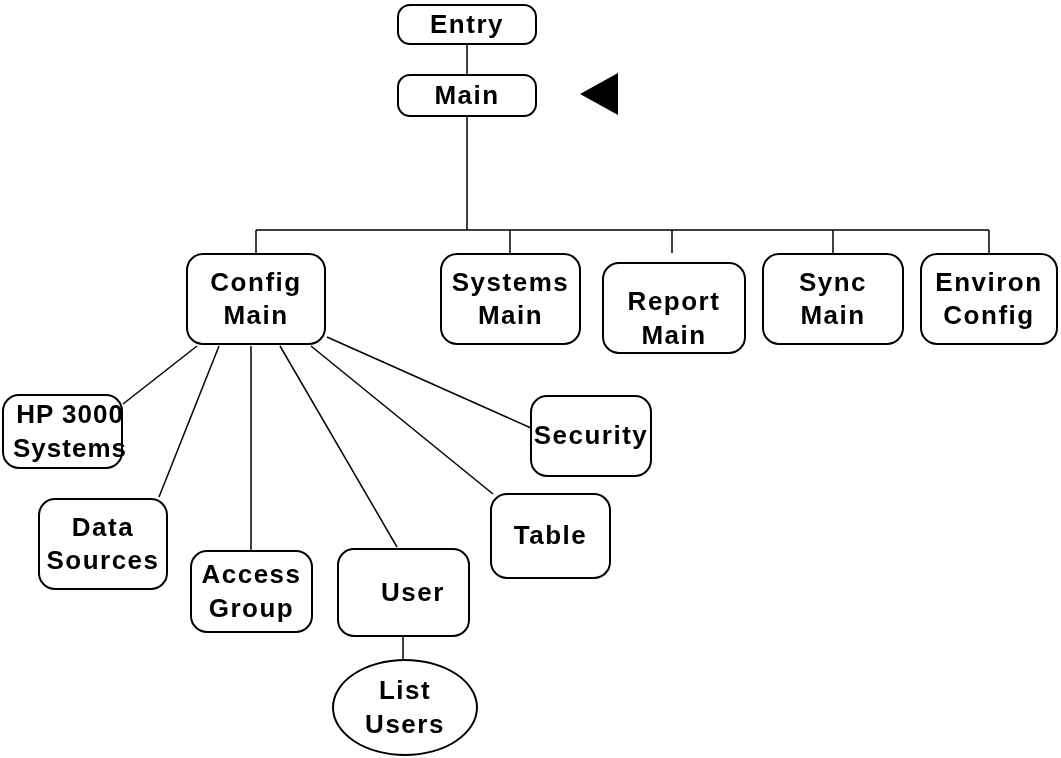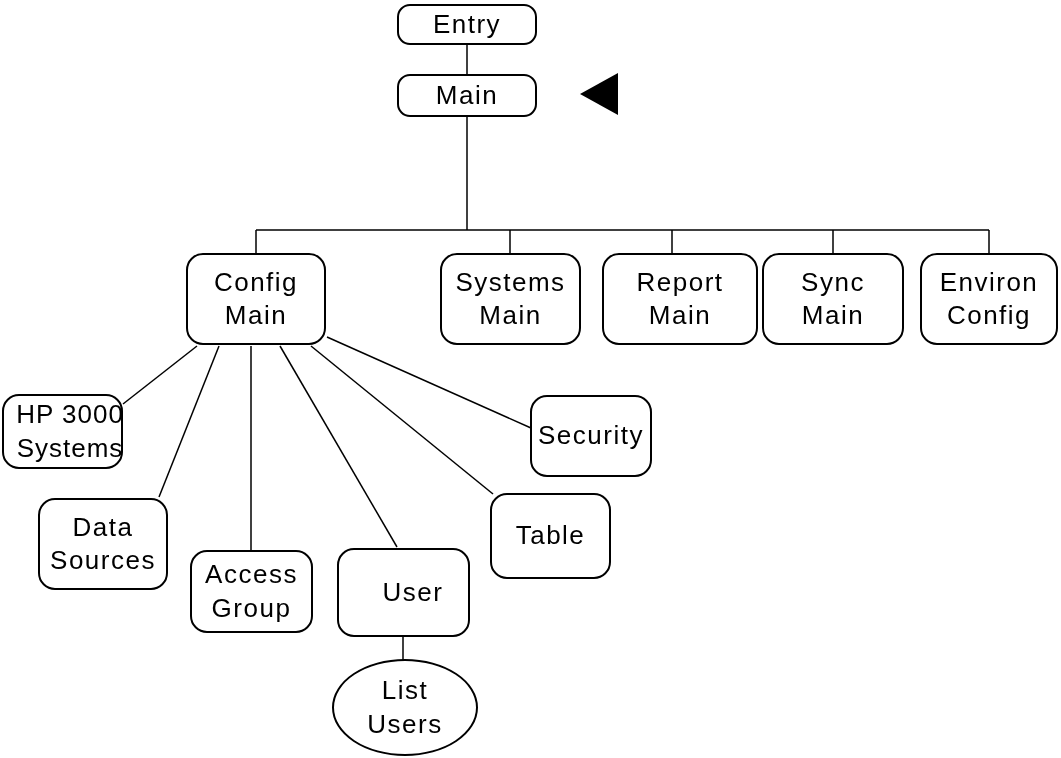--- a/index.html
+++ b/index.html
@@ -22,21 +22,21 @@
     position: absolute;
     box-sizing: border-box;
     display: flex;
     flex-direction: column;
     align-items: center;
     justify-content: center;
     border: 2px solid #000000;
     border-radius: 17px;
     background: #ffffff;
     font-size: 26px;
-    font-weight: 400;
+    font-weight: 700;
     line-height: 1.28;
     letter-spacing: 1.5px;
     text-align: center;
     white-space: nowrap;
   }
   .node.small { border-radius: 13px; }
   .node.ellipse { border-radius: 50%; }
   .annotation {
     position: absolute;
     font-size: 33px;
@@ -86,21 +86,21 @@
   <div class="node" style="left:186px; top:253px; width:140px; height:92px;">
     <span>Config</span>
     <span>Main</span>
   </div>
 
   <div class="node" style="left:440px; top:253px; width:141px; height:92px;">
     <span>Systems</span>
     <span>Main</span>
   </div>
 
-  <div class="node" style="left:602px; top:253px; width:156px; height:92px;">
+  <div class="node" style="left:602px; top:262px; width:144px; height:92px;justify-content:flex-end;">
     <span>Report</span>
     <span>Main</span>
   </div>
 
   <div class="node" style="left:762px; top:253px; width:142px; height:92px;">
     <span>Sync</span>
     <span>Main</span>
   </div>
 
   <div class="node" style="left:920px; top:253px; width:138px; height:92px;">

